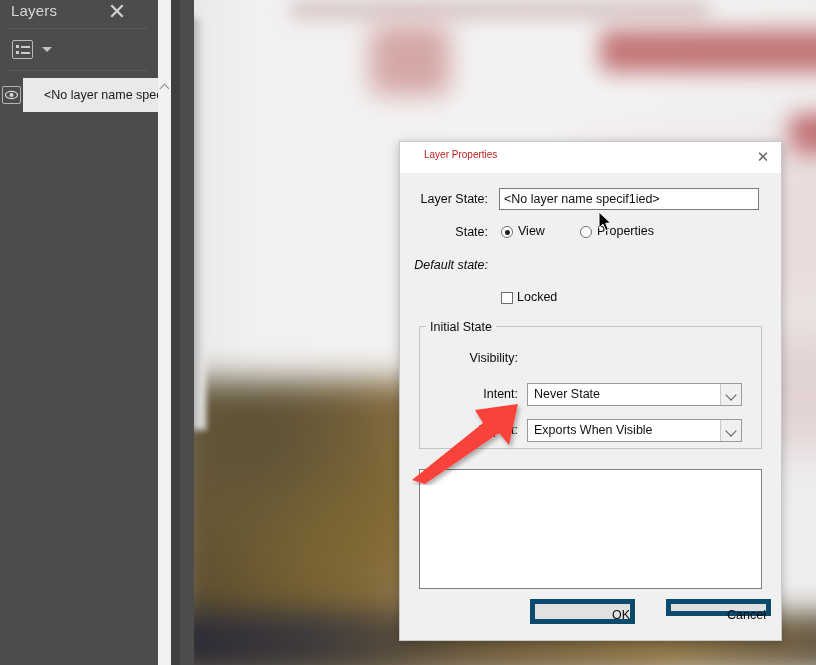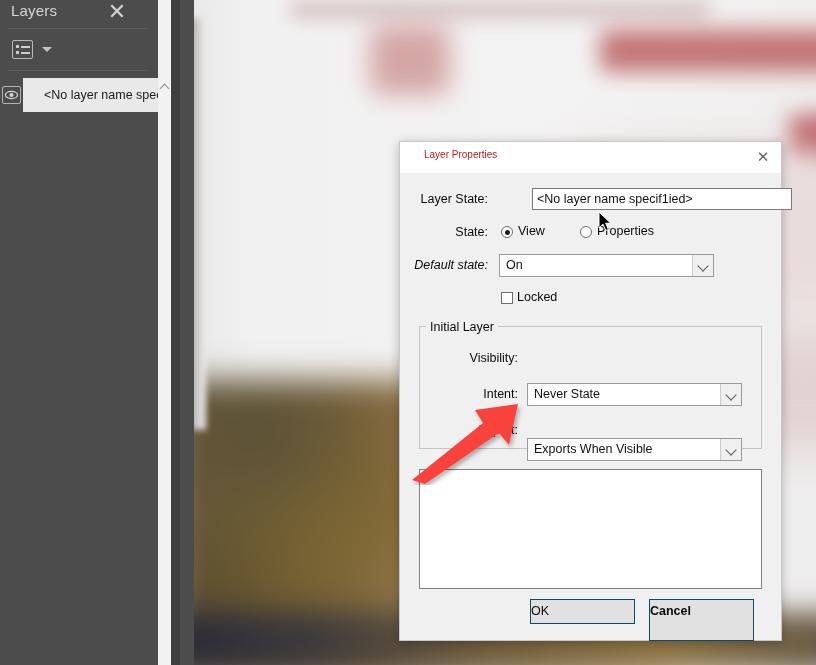--- a/index.html
+++ b/index.html
@@ -295,21 +295,20 @@
   .txtinput {
     position: absolute;
     background: #ffffff;
     border: 1px solid #7a7a7a;
     box-sizing: border-box;
     font-size: 12.5px;
     color: #111;
     padding: 0 4px;
     line-height: 20px;
     font-family: "Liberation Sans", sans-serif;
-    margin-left: 33px;
   }
   .combo {
     position: absolute;
     background: #ffffff;
     border: 1px solid #9a9a9a;
     box-sizing: border-box;
     font-size: 12.5px;
     color: #111;
     cursor: pointer;
   }
@@ -385,25 +384,25 @@
   .bigbox {
     position: absolute;
     background: #ffffff;
     border: 1px solid #7f7f7f;
     box-sizing: border-box;
   }
 
   .btn {
     position: absolute;
     background: #e1e1e1;
-    border: 1px solid #0c4a6e;
+    border: 5px solid #0c4a6e;
     box-sizing: border-box;
     font-size: 12.5px;
     color: #0a0a0a;
-    text-align: left;
+    text-align: right;
     line-height: 23px;
     cursor: pointer;
     font-family: "Liberation Sans", sans-serif;
   }
 
   
   .arrow-svg {
     position: absolute;
     left: 405px; top: 385px;
     width: 130px; height: 100px;
@@ -481,49 +480,45 @@
     <div class="lbl" style="left:0px; top:50px; width:88px;">Layer State:</div>
     <div class="txtinput" style="left:99px; top:46px; width:260px; height:22px;">&lt;No layer name specif1ied&gt;</div>
 
     <div class="lbl" style="left:0px; top:83px; width:88px;">State:</div>
     <div class="radio on" style="left:101px; top:84px;"></div>
     <div class="radio-lbl" style="left:118px; top:82px;">View</div>
     <div class="radio" style="left:180px; top:84px;"></div>
     <div class="radio-lbl" style="left:197px; top:82px;">Properties</div>
 
     <div class="lbl" style="left:0px; top:116px; width:88px;font-style:italic;">Default state:</div>
-    <div class="combo" style="left:99px; top:112px; width:215px; height:23px;">
-      <span class="cval">On</span>
-      <span class="cbtn"></span>
-    </div>
 
     <div class="checkbox" style="left:101px; top:150px;"></div>
     <div class="radio-lbl" style="left:117px; top:148px;">Locked</div>
 
     <div class="groupbox" style="left:19px; top:184px; width:343px; height:123px;"></div>
-    <div class="group-legend" style="left:26px; top:178px;">Initial Layer</div>
+    <div class="group-legend" style="left:26px; top:178px;">Initial State</div>
 
     <div class="lbl" style="left:30px; top:209px; width:88px;">Visibility:</div>
 
     <div class="lbl" style="left:30px; top:245px; width:88px;">Intent:</div>
     <div class="combo" style="left:127px; top:241px; width:215px; height:23px;">
       <span class="cval">Never State</span>
       <span class="cbtn"></span>
     </div>
 
     <div class="lbl" style="left:30px; top:281px; width:88px;">Export:</div>
-    <div class="combo" style="left:127px; top:277px; width:215px; height:23px;margin-top:19px;">
+    <div class="combo" style="left:127px; top:277px; width:215px; height:23px;">
       <span class="cval">Exports When Visible</span>
       <span class="cbtn"></span>
     </div>
 
     <div class="bigbox" style="left:19px; top:327px; width:343px; height:120px;"></div>
 
     <div class="btn" style="left:130px; top:457px; width:105px; height:25px;">OK</div>
-    <div class="btn" style="left:249px; top:457px; width:105px; height:42px;font-weight:bold;">Cancel</div>
+    <div class="btn" style="left:266px; top:457px; width:105px; height:17px;">Cancel</div>
   </div>
 
   <svg class="arrow-svg" viewBox="0 0 130 100">
     <defs>
       <filter id="arrowshadow" x="-30%" y="-30%" width="170%" height="170%">
         <feDropShadow dx="2" dy="3" stdDeviation="2.2" flood-color="#000000" flood-opacity="0.30"></feDropShadow>
       </filter>
     </defs>
     <g filter="url(#arrowshadow)">
       <path d="M 7,95 L 78,38 L 70,25 L 113,19 L 104,60 L 94,48 L 20,99 Z" fill="#f9423a"></path>

